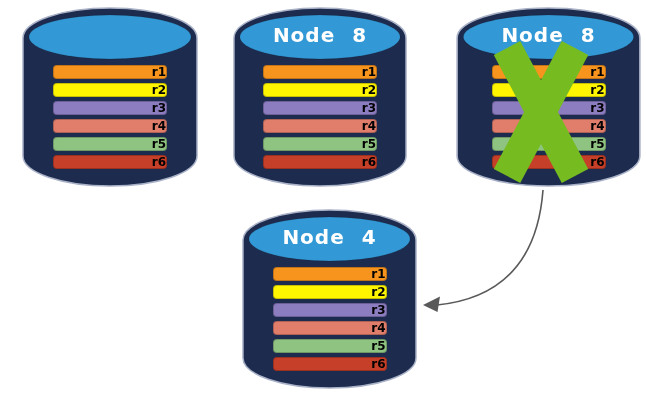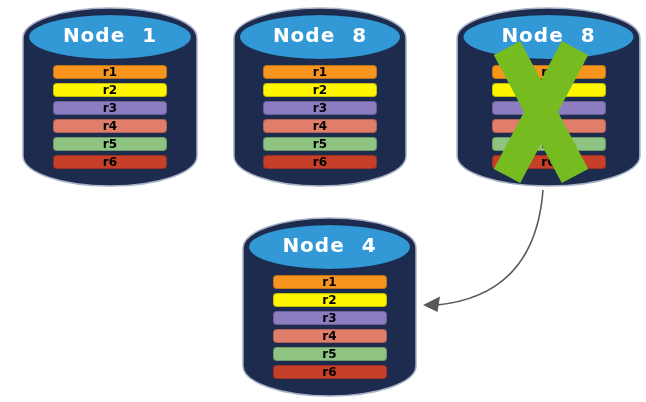--- a/index.html
+++ b/index.html
@@ -16,42 +16,41 @@
     color:var(--titletext);font-size:20px;font-weight:bold;
     letter-spacing:1px;word-spacing:9px;
   }
   .bars{
     position:absolute;top:59px;left:50%;transform:translateX(-50%);
     width:114px;
   }
   .bar{
     box-sizing:border-box;height:14px;margin-bottom:4px;
     border-radius:4px;border:1px solid rgba(0,0,0,0.22);
-    display:flex;align-items:center;justify-content:center;
+    display:flex;align-items:center;justify-content:flex-end;
   }
   .bar span{
     font-size:12px;line-height:1;font-weight:bold;color:var(--bartext);
   }
   .xmark{position:absolute;left:30px;top:30px;width:112px;height:152px;}
   .xmark line{stroke:var(--xgreen);stroke-width:30;stroke-linecap:butt;}
   .arrow{position:absolute;left:413px;top:183px;width:150px;height:140px;}
   .arrow .shaft{fill:none;stroke:var(--arrowgray);stroke-width:1.6;}
   .arrow .head{fill:var(--arrowgray);stroke:none;}
 </style>
 </head>
 <body>
 
 <div class="canvas">
 
   <div class="node" style="left:21px;top:6px;width:178px;">
     <svg class="cyl" viewBox="0 0 178 182" preserveAspectRatio="none">
       <path class="cyl-body" d="M2,32 A87,30 0 0 1 176,32 L176,150 A87,30 0 0 1 2,150 Z"></path>
       <ellipse class="cyl-face" cx="89" cy="31" rx="81" ry="22"></ellipse>
     </svg>
-    <div class="node-title">Node 1</div>
     <div class="bars">
         <div class="bar" style="background: rgb(247, 148, 30);">
           <span>r1</span>
         </div>
         <div class="bar" style="background: rgb(255, 245, 0);">
           <span>r2</span>
         </div>
         <div class="bar" style="background: rgb(140, 124, 192);">
           <span>r3</span>
         </div>
@@ -120,21 +119,21 @@
         <div class="bar" style="background: rgb(198, 63, 40);">
           <span>r6</span>
         </div>
       </div>
     <svg class="xmark" viewBox="0 0 112 152">
       <line x1="22" y1="12" x2="90" y2="140"></line>
       <line x1="90" y1="12" x2="22" y2="140"></line>
     </svg>
   </div>
 
-  <div class="node" style="left:241px;top:216px;width:177px;">
+  <div class="node" style="left:241px;top:208px;width:177px;">
     <svg class="cyl" viewBox="0 0 178 182" preserveAspectRatio="none">
       <path class="cyl-body" d="M2,32 A87,30 0 0 1 176,32 L176,150 A87,30 0 0 1 2,150 Z"></path>
       <ellipse class="cyl-face" cx="89" cy="31" rx="81" ry="22"></ellipse>
     </svg>
     <div class="node-title">Node 4</div>
     <div class="bars">
         <div class="bar" style="background: rgb(247, 148, 30);">
           <span>r1</span>
         </div>
         <div class="bar" style="background: rgb(255, 245, 0);">

